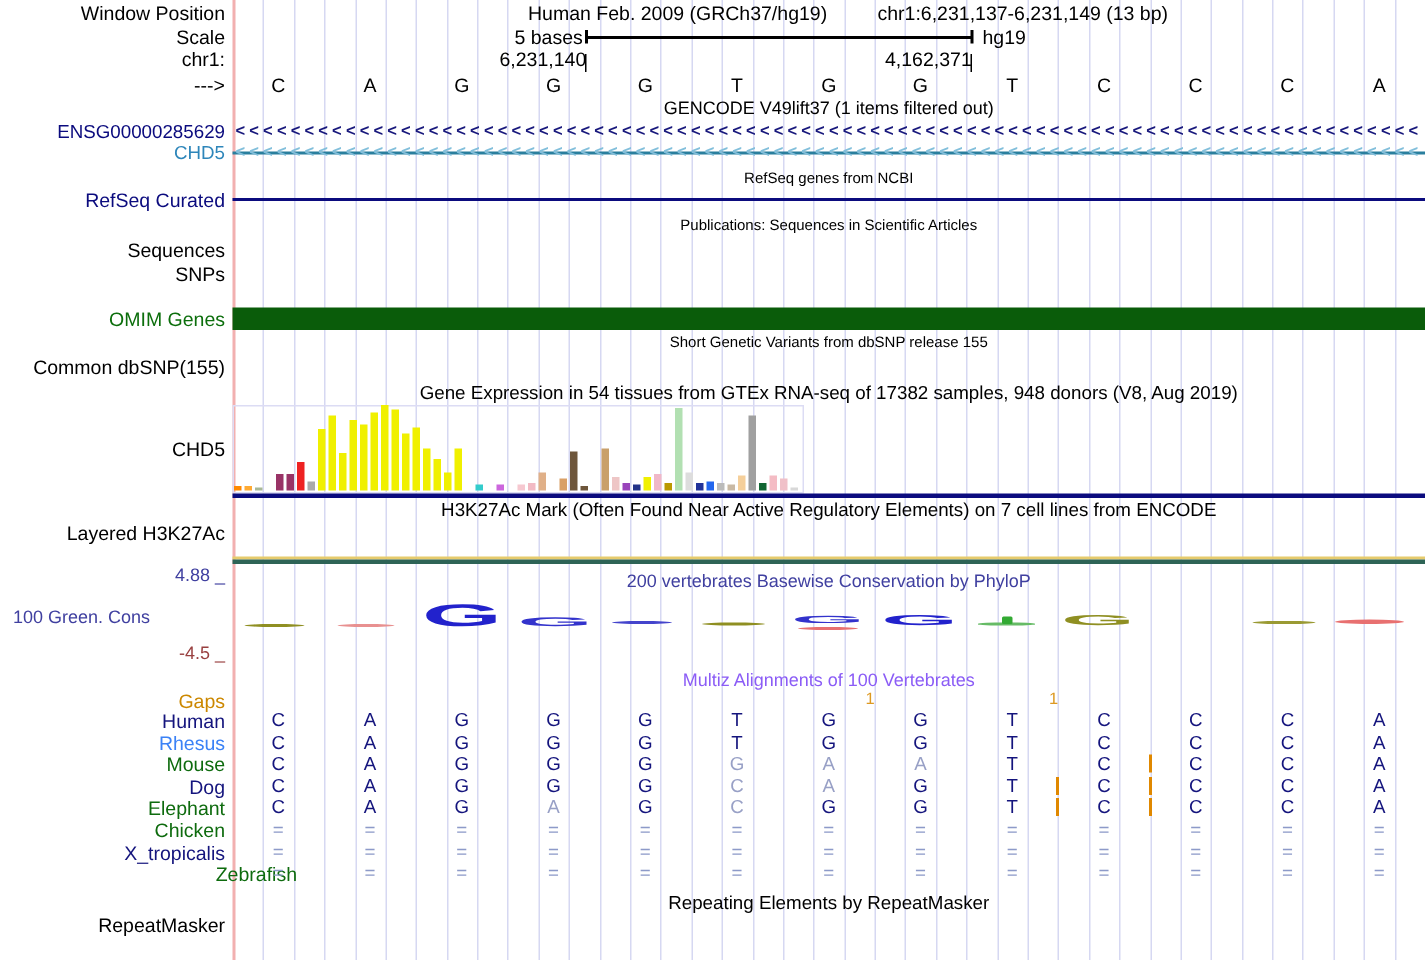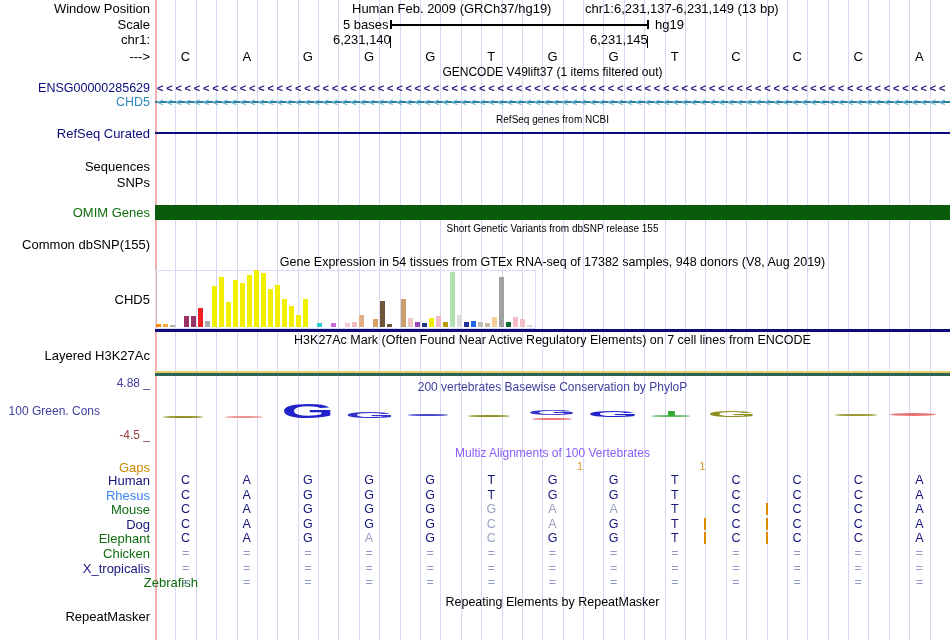--- a/index.html
+++ b/index.html
@@ -78,21 +78,21 @@
 
   <div class="lbl" style="top:18px;">Scale</div>
   <div class="abs f13" style="top:18px;left:343px;">5 bases</div>
   <div class="hline" style="left:390px;top:24px;width:258px;height:1.5px;background:#000;"></div>
   <div class="hline" style="left:390px;top:20px;width:1.5px;height:9px;background:#000;"></div>
   <div class="hline" style="left:647px;top:20px;width:1.5px;height:9px;background:#000;"></div>
   <div class="abs f13" style="top:18px;left:655px;">hg19</div>
 
   <div class="lbl" style="top:33px;">chr1:</div>
   <div class="abs f13" style="top:33px;left:333px;">6,231,140</div>
-  <div class="abs f13" style="top:33px;left:590px;">6,231,145</div>
+  <div class="abs f13" style="top:33px;left:590px;">4,162,371</div>
   <div class="hline" style="left:390px;top:36px;width:1.3px;height:12px;background:#000;"></div>
   <div class="hline" style="left:647px;top:36px;width:1.3px;height:12px;background:#000;"></div>
 
   <div class="lbl" style="top:50px;">---&gt;</div>
   <div id="sequence-row">
       <div class="base-letter" style="left: 185.577px; top: 50px;">C</div>
       <div class="base-letter" style="left: 246.731px; top: 50px;">A</div>
       <div class="base-letter" style="left: 307.885px; top: 50px;">G</div>
       <div class="base-letter" style="left: 369.038px; top: 50px;">G</div>
       <div class="base-letter" style="left: 430.192px; top: 50px;">G</div>
@@ -284,20 +284,21 @@
       <div class="chev" style="left: 911.4px; top: 102px; color: rgb(130, 191, 219);">&lt;</div>
       <div class="chev" style="left: 920.6px; top: 102px; color: rgb(130, 191, 219);">&lt;</div>
       <div class="chev" style="left: 929.8px; top: 102px; color: rgb(130, 191, 219);">&lt;</div>
       <div class="chev" style="left: 939px; top: 102px; color: rgb(130, 191, 219);">&lt;</div>
     </div>
 
   <div class="ctr f10" style="top:115px;">RefSeq genes from NCBI</div>
   <div class="lbl navy" style="top:127px;">RefSeq Curated</div>
   <div class="hline" style="left:155px;top:132px;width:795px;height:1.8px;background:#0b0b7e;"></div>
 
+  <div class="ctr f10" style="top:146px;">Publications: Sequences in Scientific Articles</div>
   <div class="lbl" style="top:160px;">Sequences</div>
   <div class="lbl" style="top:176px;">SNPs</div>
 
   <div class="lbl" style="top:206px;color:#0c6e0c;">OMIM Genes</div>
   <div class="hline" style="left:155px;top:205px;width:795px;height:15px;background:#0a5c0a;"></div>
 
   <div class="ctr f10" style="top:224px;">Short Genetic Variants from dbSNP release 155</div>
   <div class="lbl" style="top:238px;">Common dbSNP(155)</div>
 
   <div class="ctr f125" style="top:256px;">Gene Expression in 54 tissues from GTEx RNA-seq of 17382 samples, 948 donors (V8, Aug 2019)</div>

